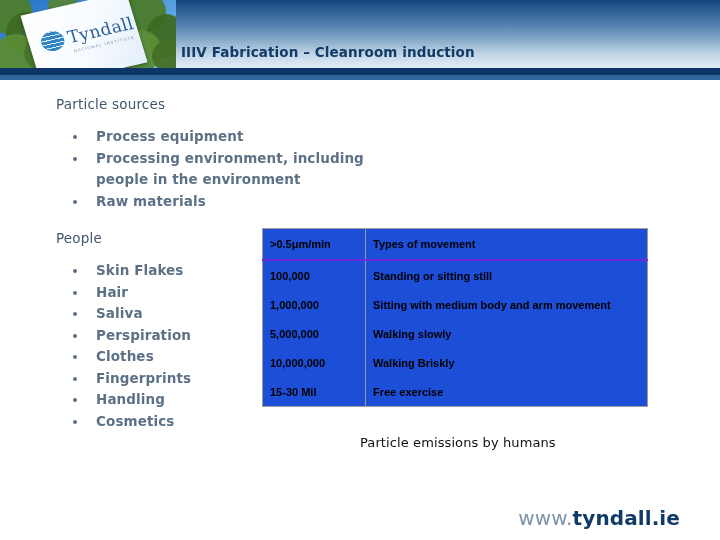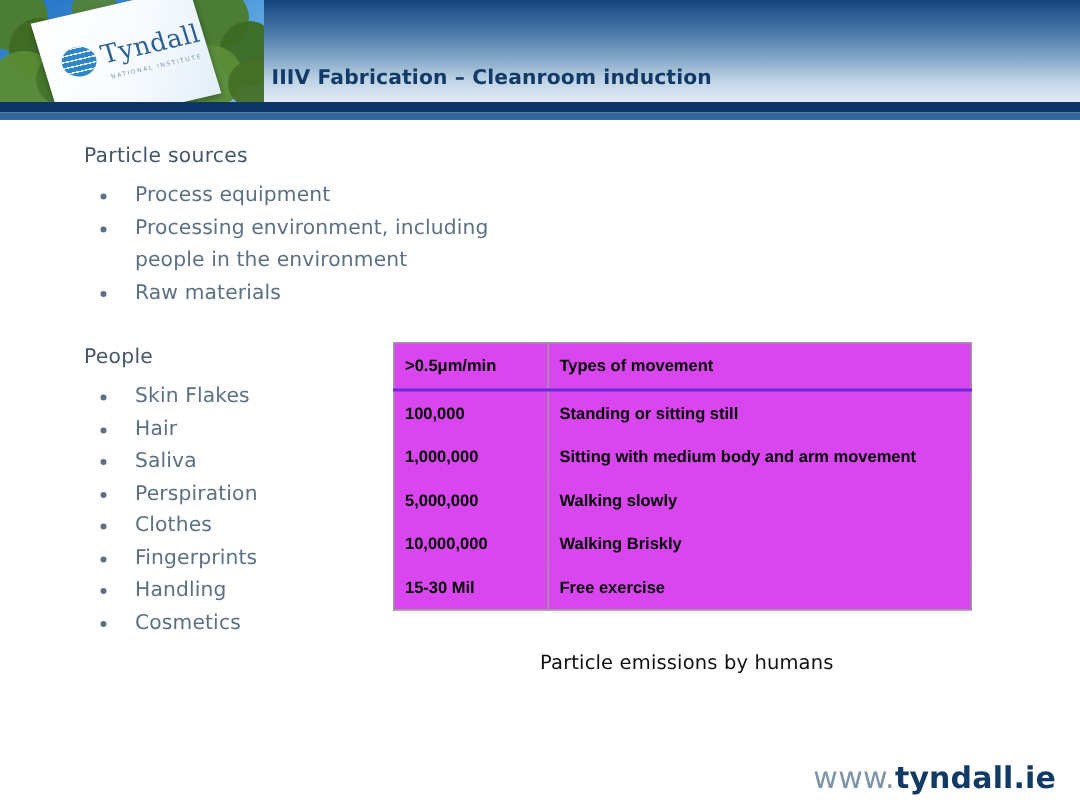--- a/index.html
+++ b/index.html
@@ -145,23 +145,24 @@
     font-size: 13.5px;
     font-weight: normal;
     color: #43566b;
     letter-spacing: .2px;
   }
   #heading-particle-sources { left: 56px; top: 96px; }
   #heading-people          { left: 56px; top: 230px; }
 
   .bullet-list {
     position: absolute;
-    margin: 2px;
+    margin: 8px;
     padding: 0;
     list-style: none;
+    font-weight: bold;
   }
   #list-particle-sources { left: 56px; top: 118px; width: 300px; }
   #list-people           { left: 56px; top: 252px; width: 230px; }
 
   .bullet-list li {
     position: relative;
     padding-left: 32px;
     font-size: 13.5px;
     color: #5c7186;
     line-height: 21.5px;
@@ -183,21 +184,21 @@
   
   .emissions-table-wrap {
     position: absolute;
     left: 262px;
     top: 228px;
     width: 386px;
   }
   table.emissions {
     border-collapse: collapse;
     width: 386px;
-    background: #d946ef;
+    background: #1d4ed8;
     font-size: 11px;
     font-weight: bold;
     color: #000000;
     font-family: "Liberation Sans", "DejaVu Sans", sans-serif;
   }
   table.emissions th,
   table.emissions td {
     border: 1px solid #9b9b9b;
     text-align: left;
     padding: 4px 7px;
@@ -231,21 +232,21 @@
     top: 435px;
     font-size: 13px;
     color: #111111;
     letter-spacing: .1px;
     white-space: nowrap;
   }
 
   
   .footer-url {
     position: absolute;
-    right: 16px;
+    right: 40px;
     bottom: 10px;
     font-size: 20px;
     white-space: nowrap;
   }
   .footer-url .url-www {
     color: #7d93a8;
     font-weight: normal;
     letter-spacing: .2px;
   }
   .footer-url .url-domain {

